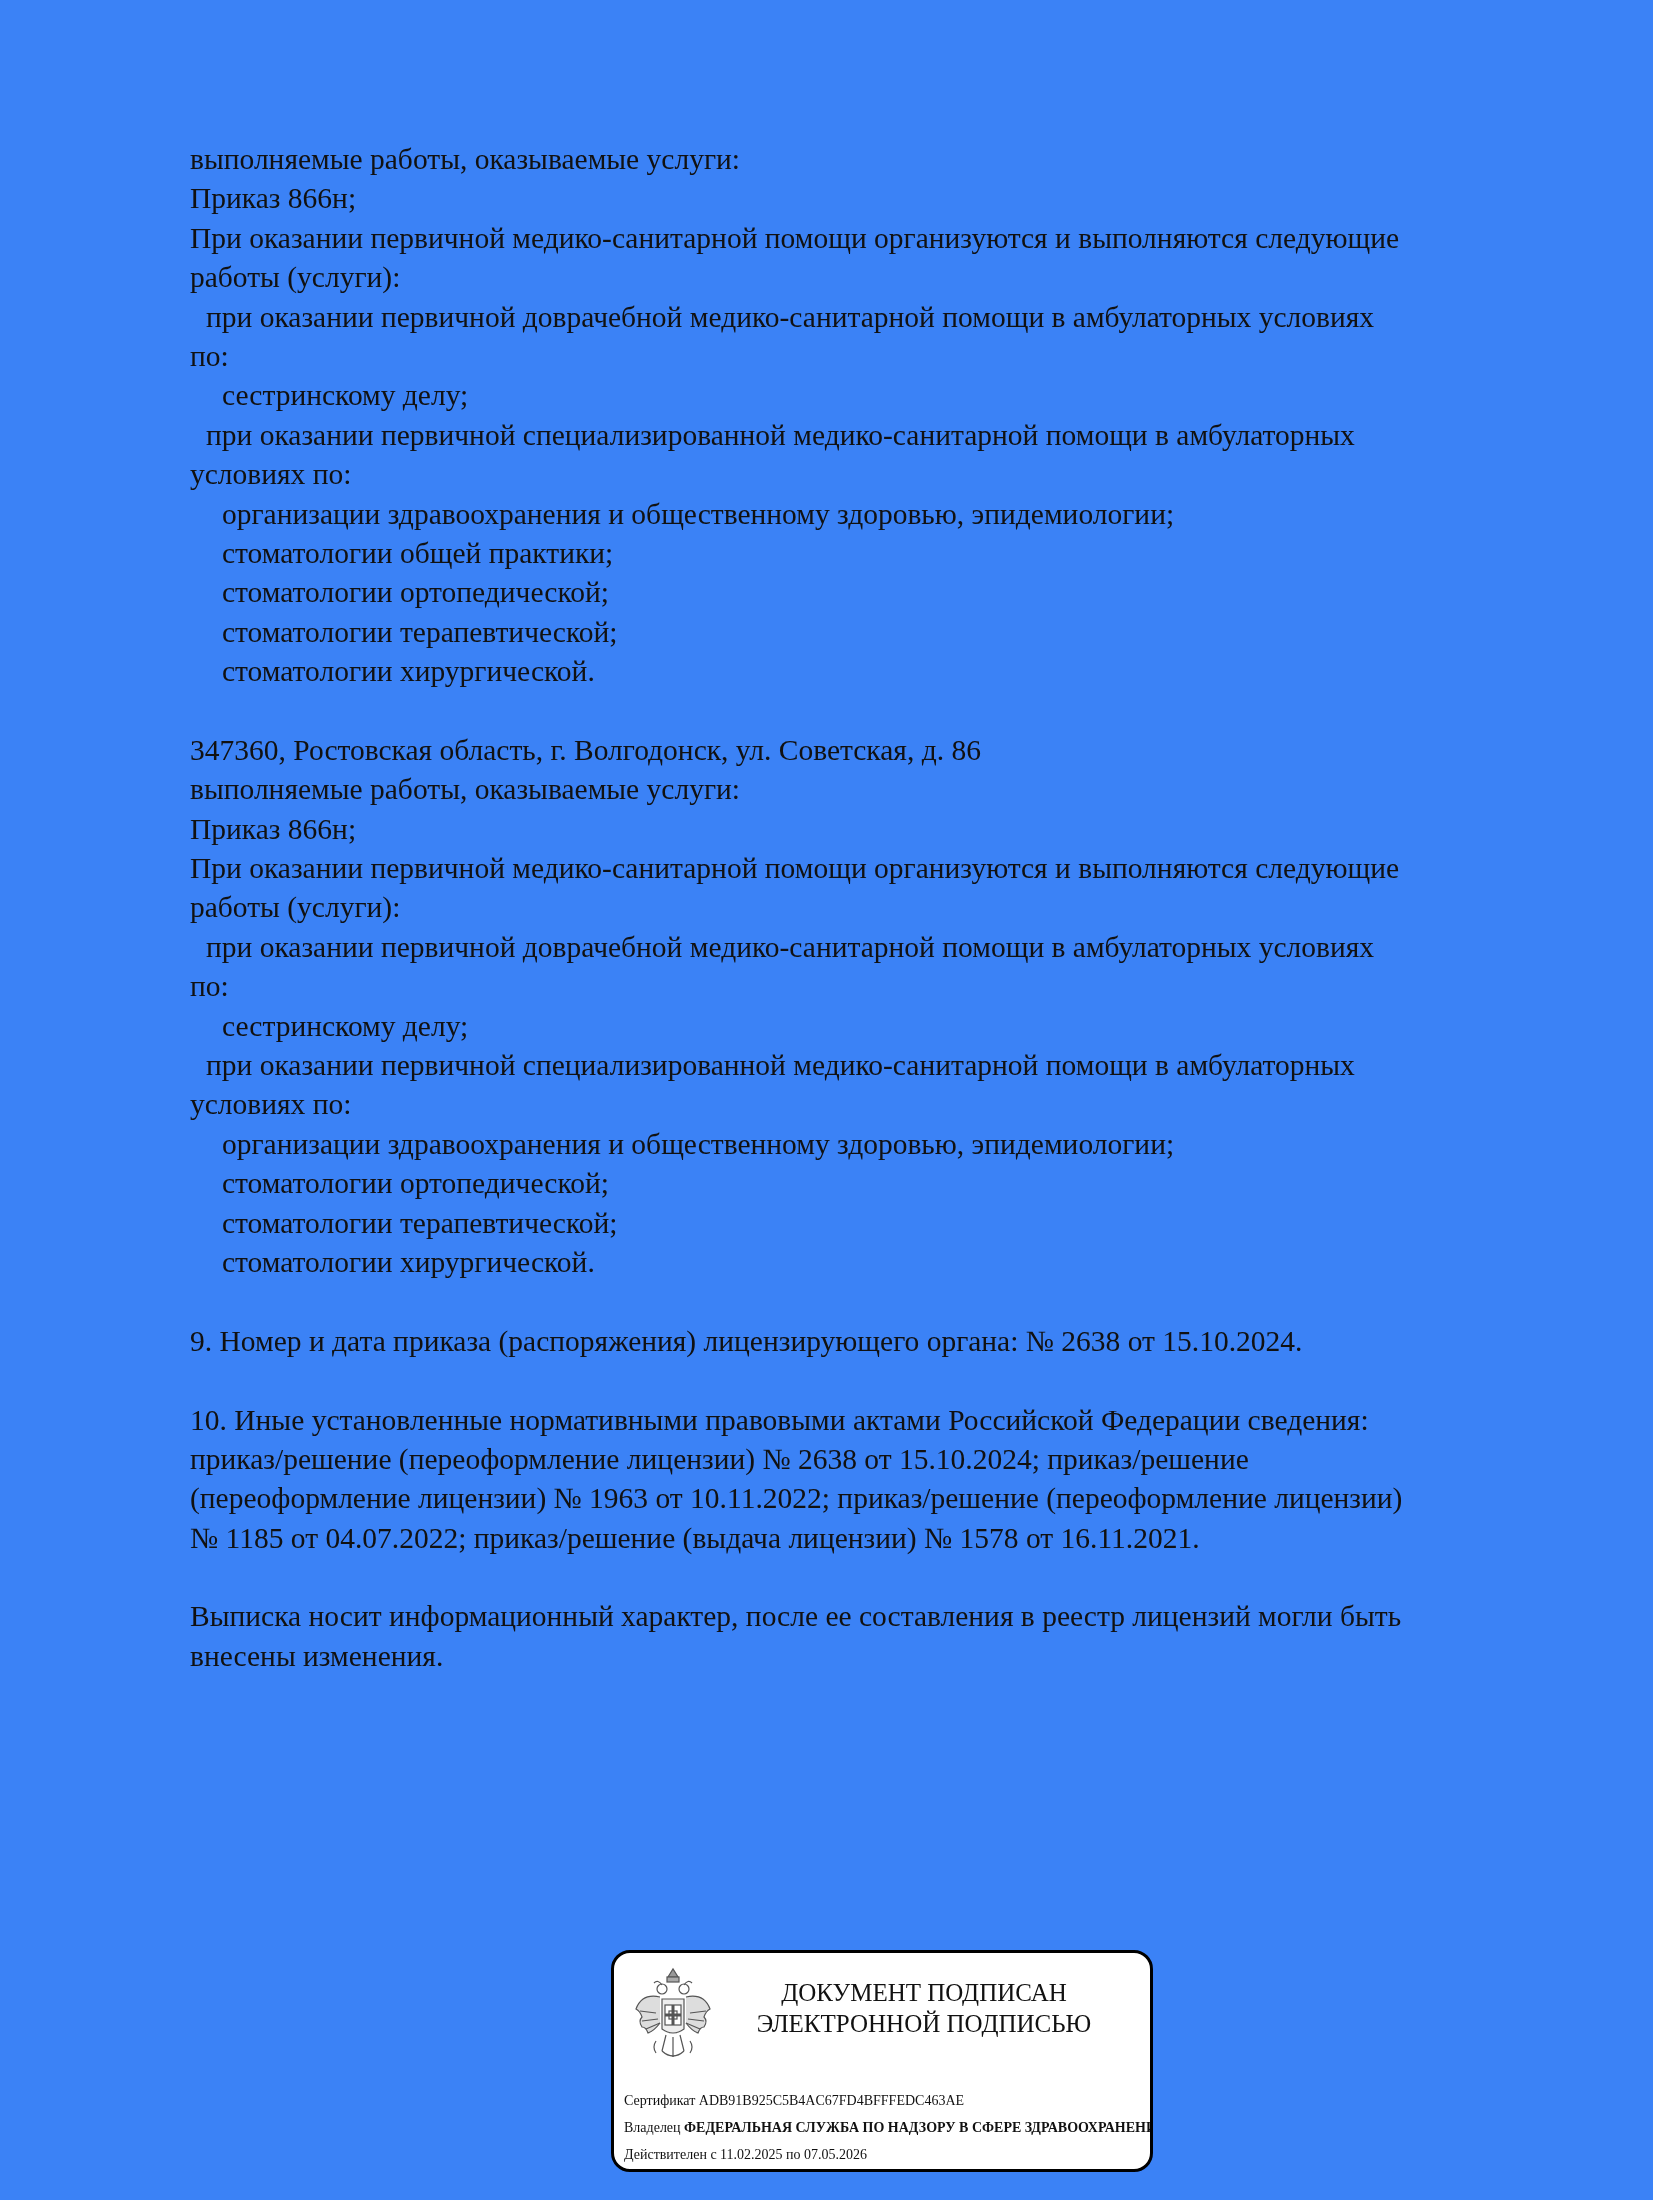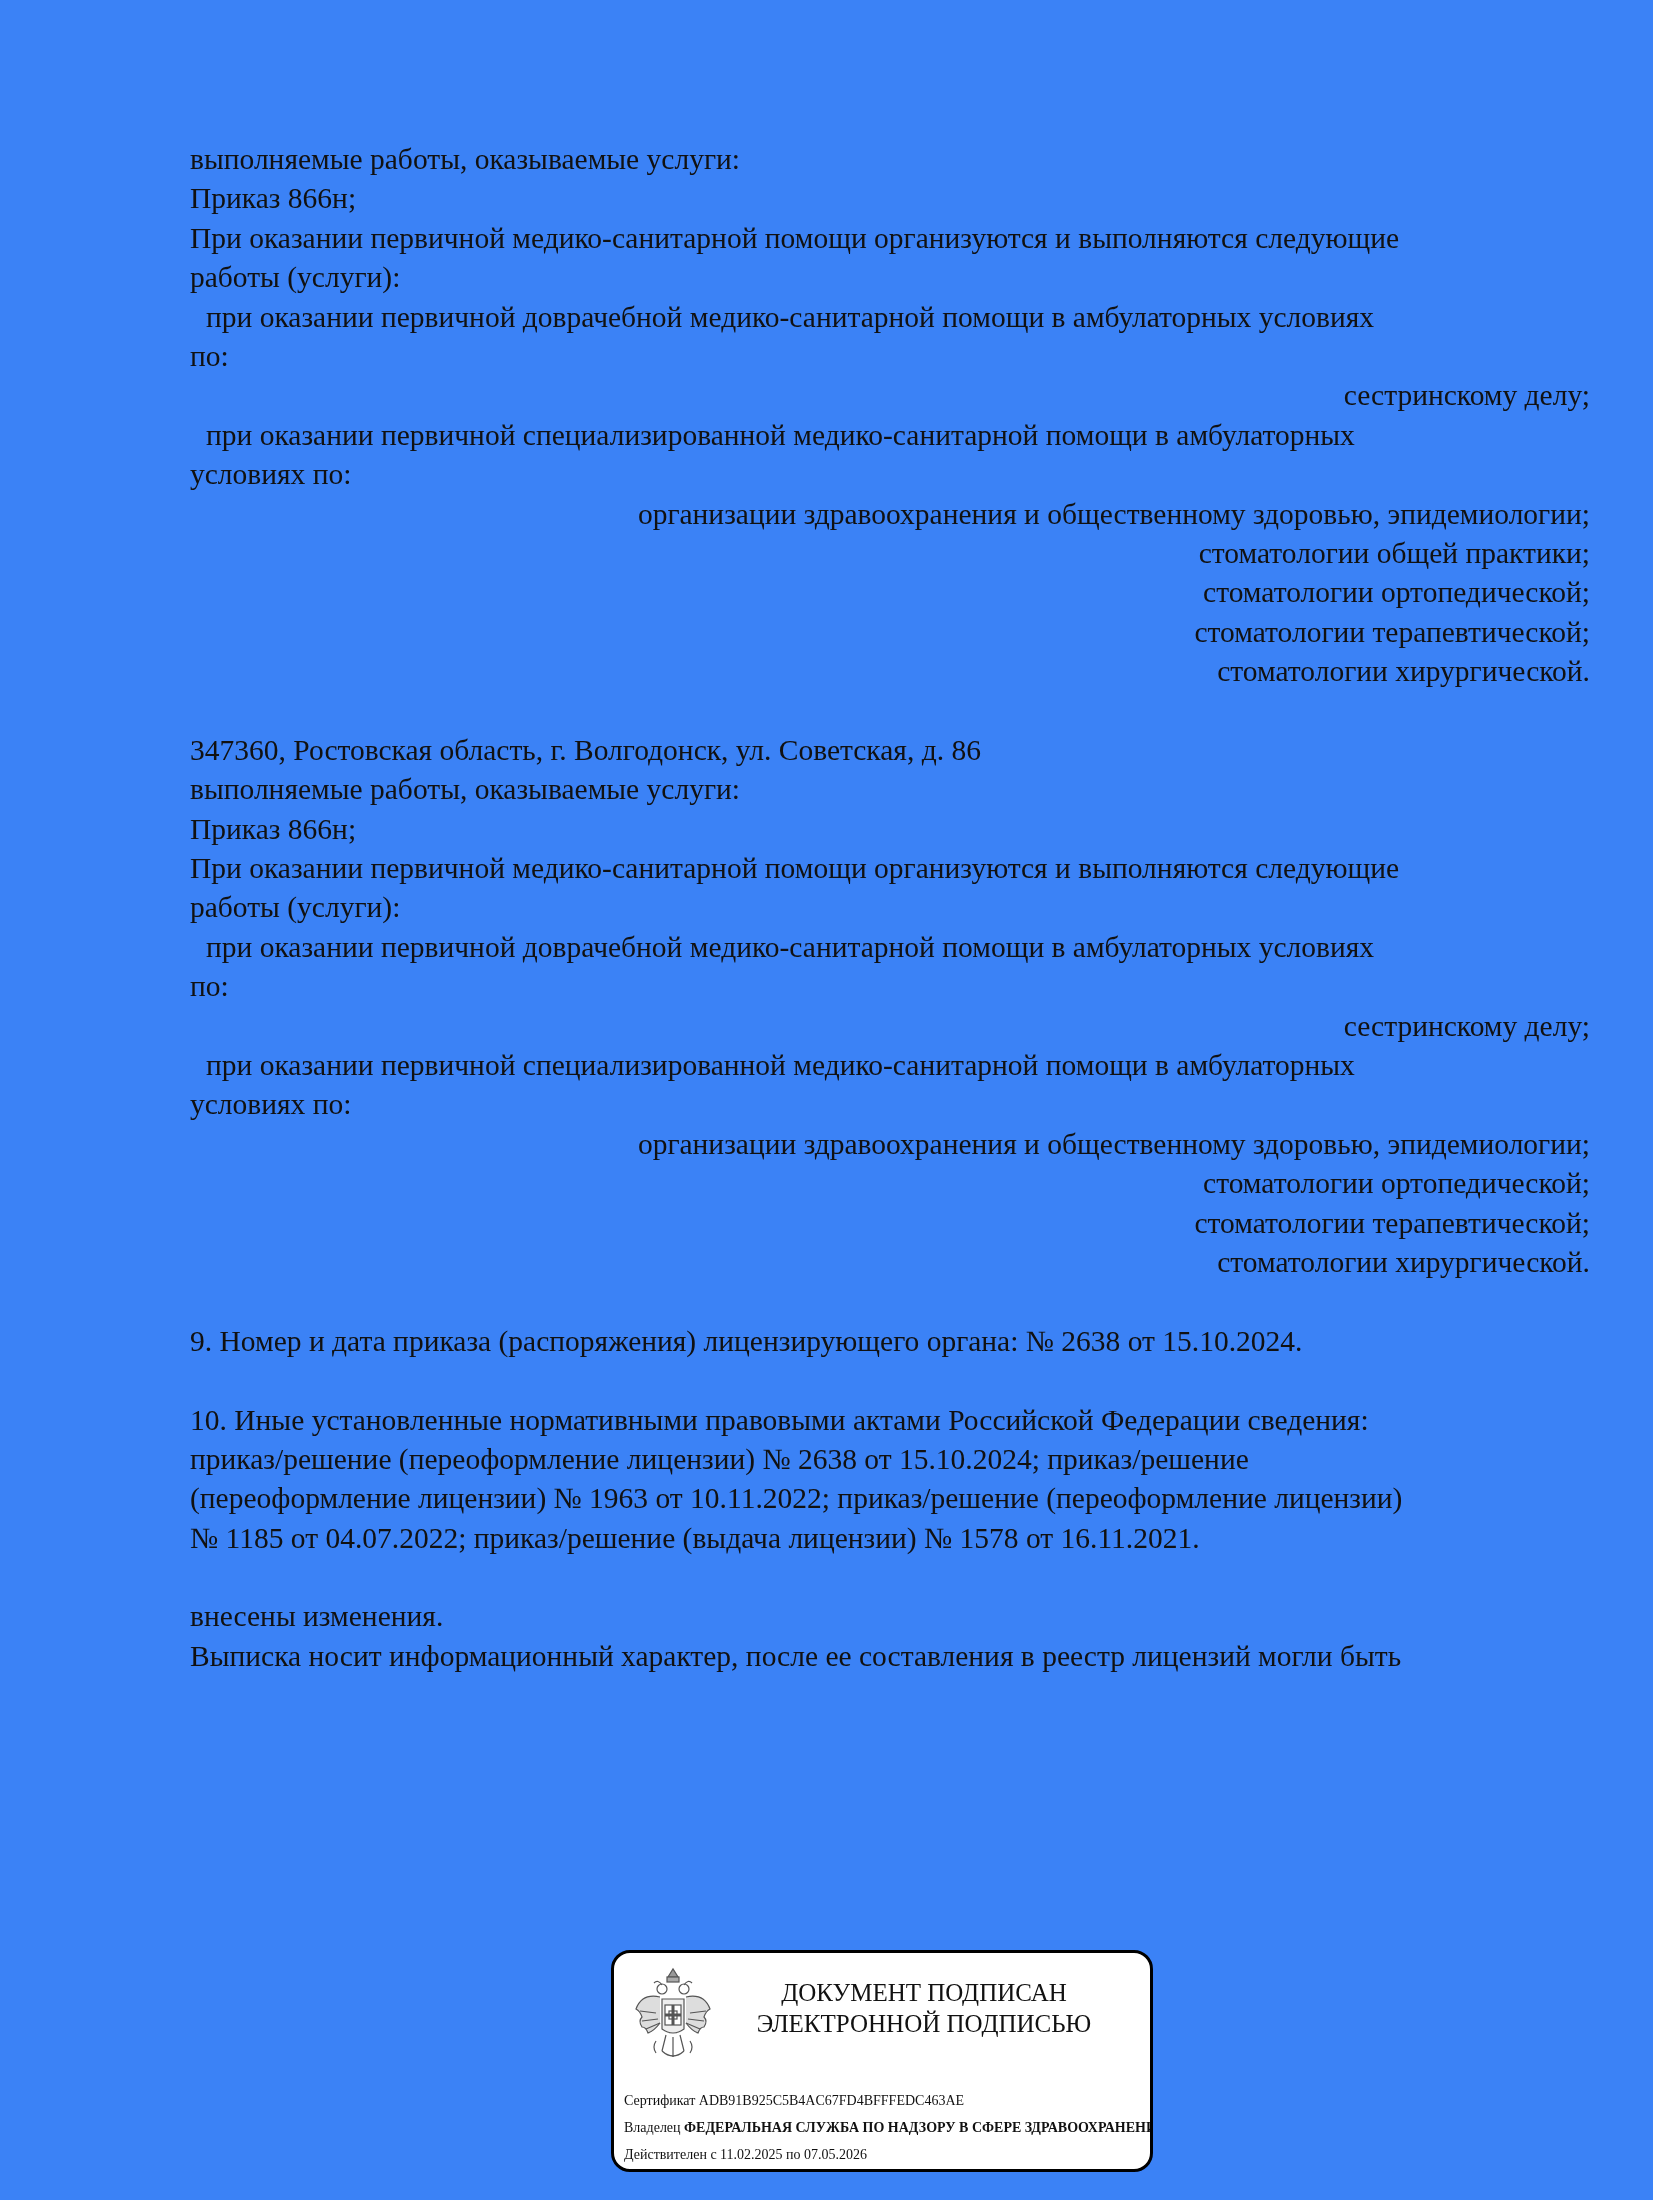--- a/index.html
+++ b/index.html
@@ -9,21 +9,21 @@
     background: #3b82f6; color: #111111;
     font-family: "Liberation Serif", "DejaVu Serif", serif;
   }
   .body-text {
     position: absolute; left: 190px; top: 140px; width: 1400px;
     font-size: 29.5px; line-height: 39.4px;
   }
   .line { white-space: pre; height: 39.4px; }
   .blank { height: 39.4px; }
   .ind1 { padding-left: 16px; }
-  .ind2 { padding-left: 32px; text-align: right; }
+  .ind2 { padding-left: 32px; }
 
   .stamp {
     position: absolute; left: 611px; top: 1950px; width: 542px; height: 222px;
     border: 3.5px solid #000; border-radius: 19px; box-sizing: border-box;
     background: #fff;
   }
   .emblem { position: absolute; left: 18px; top: 12px; width: 82px; height: 100px; }
   .stamp-title {
     position: absolute; left: 110px; top: 24px; width: 400px; text-align: center;
     font-size: 25px; line-height: 31px; color: #111;
@@ -69,22 +69,22 @@
       <div class="line ind2">стоматологии терапевтической;</div>
       <div class="line ind2">стоматологии хирургической.</div>
       <div class="blank"></div>
       <div class="line">9. Номер и дата приказа (распоряжения) лицензирующего органа: № 2638 от 15.10.2024.</div>
       <div class="blank"></div>
       <div class="line">10. Иные установленные нормативными правовыми актами Российской Федерации сведения:</div>
       <div class="line">приказ/решение (переоформление лицензии) № 2638 от 15.10.2024; приказ/решение</div>
       <div class="line">(переоформление лицензии) № 1963 от 10.11.2022; приказ/решение (переоформление лицензии)</div>
       <div class="line">№ 1185 от 04.07.2022; приказ/решение (выдача лицензии) № 1578 от 16.11.2021.</div>
       <div class="blank"></div>
+      <div class="line">Выписка носит информационный характер, после ее составления в реестр лицензий могли быть</div>
       <div class="line">внесены изменения.</div>
-      <div class="line">Выписка носит информационный характер, после ее составления в реестр лицензий могли быть</div>
     </div>
 
   <div class="stamp">
     <svg class="emblem" viewBox="0 0 82 100">
       <g fill="none" stroke="#555" stroke-width="1.2">
 
         <path d="M36 12 L41 4 L46 12 Z" fill="#999"></path>
         <rect x="35" y="12" width="12" height="5" fill="#aaa"></rect>
 
         <circle cx="30" cy="24" r="5"></circle>

